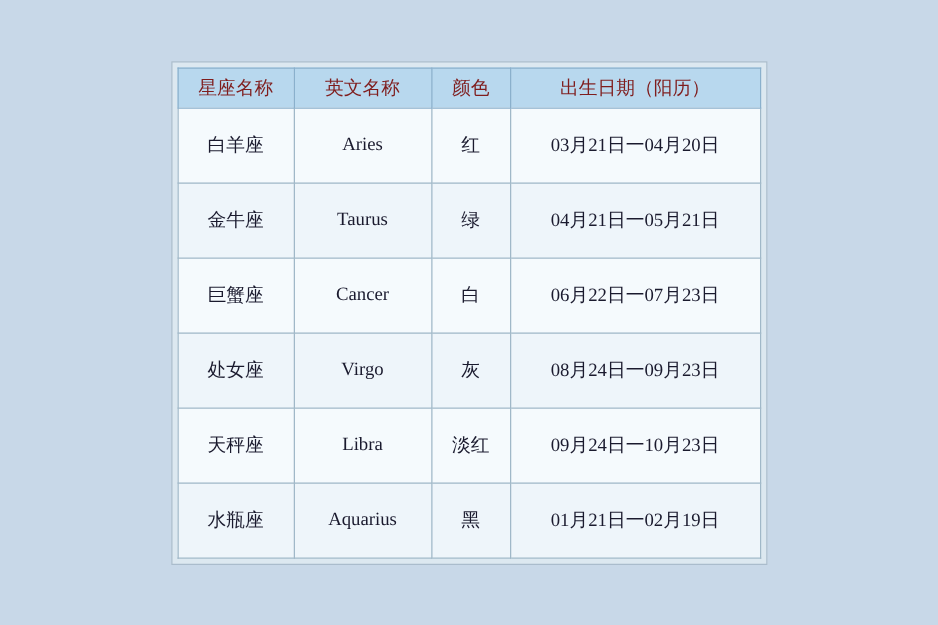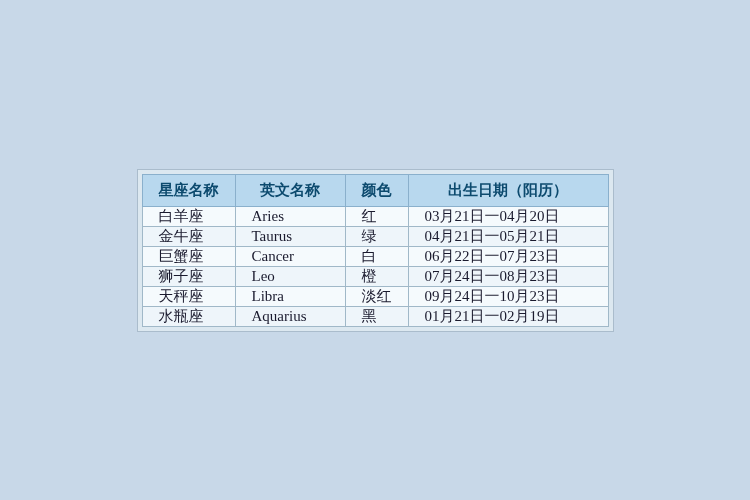--- a/index.html
+++ b/index.html
@@ -28,27 +28,28 @@
       border-collapse: collapse;
       background-color: #f0f7fb;
     }
 
     th {
       background-color: #b8d8ee;
       border: 1px solid #8ab0cc;
       padding: 6px 16px;
       text-align: center;
       font-size: 15px;
-      font-weight: bold;
-      color: #0c4a6e;
+      font-weight: normal;
+      color: #7f1d1d;
     }
 
     td {
       border: 1px solid #a0b8c8;
-      padding: 0 16px;
+      padding: 20px 16px;
+      text-align: center;
       font-size: 15px;
       color: #1a1a2e;
       background-color: #f5fafd;
     }
 
     tr:nth-child(even) td {
       background-color: #eef5fa;
     }
 
     .col-chinese { min-width: 80px; }
@@ -82,24 +83,24 @@
           <td class="col-color">绿</td>
           <td class="col-date">04月21日一05月21日</td>
         </tr>
         <tr>
           <td class="col-chinese">巨蟹座</td>
           <td class="col-english">Cancer</td>
           <td class="col-color">白</td>
           <td class="col-date">06月22日一07月23日</td>
         </tr>
         <tr>
-          <td class="col-chinese">狮子座</td>
-          <td class="col-english">Leo</td>
-          <td class="col-color">橙</td>
-          <td class="col-date">07月24日一08月23日</td>
+          <td class="col-chinese">处女座</td>
+          <td class="col-english">Virgo</td>
+          <td class="col-color">灰</td>
+          <td class="col-date">08月24日一09月23日</td>
         </tr>
         <tr>
           <td class="col-chinese">天秤座</td>
           <td class="col-english">Libra</td>
           <td class="col-color">淡红</td>
           <td class="col-date">09月24日一10月23日</td>
         </tr>
         <tr>
           <td class="col-chinese">水瓶座</td>
           <td class="col-english">Aquarius</td>

